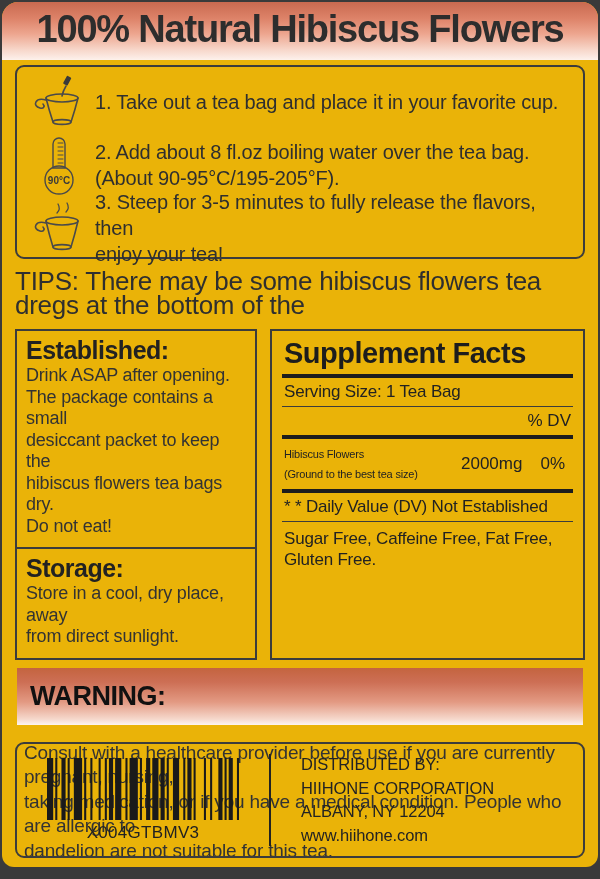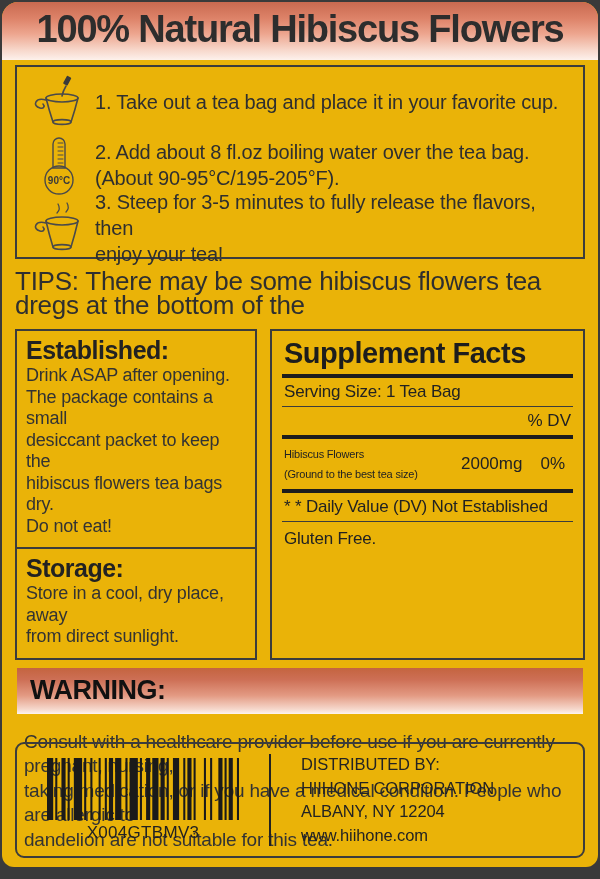--- a/index.html
+++ b/index.html
@@ -22,21 +22,21 @@
     background:linear-gradient(to bottom,#c96a50 0%,#dd8268 28%,#eda68f 55%,#f7d6c9 82%,#fdf1ec 100%);
     display:flex;align-items:center;justify-content:center;
   }
   .header .title{
     font-size:38px;font-weight:bold;color:#2d2d2d;
     letter-spacing:-1.2px;white-space:nowrap;margin-top:-3px;
   }
   
   .instructions{
     margin:5px 13px 0 13px;
-    border:2px solid #3c3c3c;border-radius:0;
+    border:2px solid #3c3c3c;border-radius:9px;
     padding:6px 12px 4px 6px;
     height:180px;
   }
   .step{display:flex;align-items:center;}
   .step-icon{width:72px;flex:0 0 72px;display:flex;justify-content:center;align-items:center;}
   .step-text{font-size:20px;color:#2f2f2f;line-height:26px;letter-spacing:-0.2px;}
   .icon-art{stroke:#4a4a4a;fill:none;stroke-width:1.6;stroke-linecap:round;}
   
   .tips{
     margin:10px 13px 0 13px;
@@ -66,21 +66,21 @@
   .sf-row{font-size:17px;color:#222;padding:4px 2px;letter-spacing:-0.2px;}
   .sf-amount-row{display:flex;justify-content:flex-end;gap:14px;padding:4px 2px;font-size:17px;color:#222;}
   .sf-ing-row{display:flex;align-items:center;padding:5px 2px;}
   .sf-ing-name{flex:1;font-size:11px;color:#222;line-height:20px;letter-spacing:-0.2px;}
   .sf-ing-amount{font-size:17px;color:#222;margin-right:18px;}
   .sf-ing-dv{font-size:17px;color:#222;margin-right:6px;}
   .sf-claims{font-size:17px;color:#222;line-height:21px;padding:6px 2px 2px 2px;letter-spacing:-0.2px;}
   
   .warning-bar{
     margin:8px 15px 16px 15px;
-    height:46px;
+    height:57px;
     background:linear-gradient(to bottom,#c4643f 0%,#cd6f55 25%,#e39a83 60%,#f6d9cd 90%,#fdf4f0 100%);
     display:flex;align-items:center;
     padding-left:13px;
   }
   .warning-title{font-size:27px;font-weight:bold;color:#111;letter-spacing:-0.5px;}
   .warning-text{
     margin:7px 20px 0 22px;
     font-size:19px;color:#333;line-height:24.5px;letter-spacing:-0.2px;
   }
   
@@ -196,20 +196,21 @@
           <div>Hibiscus Flowers</div>
           <div>(Ground to the best tea size)</div>
         </div>
         <div class="sf-ing-amount">2000mg</div>
         <div class="sf-ing-dv">0%</div>
       </div>
       <div class="sf-rule-thick"></div>
       <div class="sf-row">* * Daily Value (DV) Not Established</div>
       <div class="sf-rule-thin"></div>
       <div class="sf-claims">
+        <div>Sugar Free, Caffeine Free, Fat Free,</div>
         <div>Gluten Free.</div>
       </div>
     </div>
   </div>
 
   <div class="warning-bar">
     <div class="warning-title">WARNING:</div>
   </div>
   <div class="warning-text">
     <div>Consult with a healthcare provider before use if you are currently pregnant, nursing,</div>

